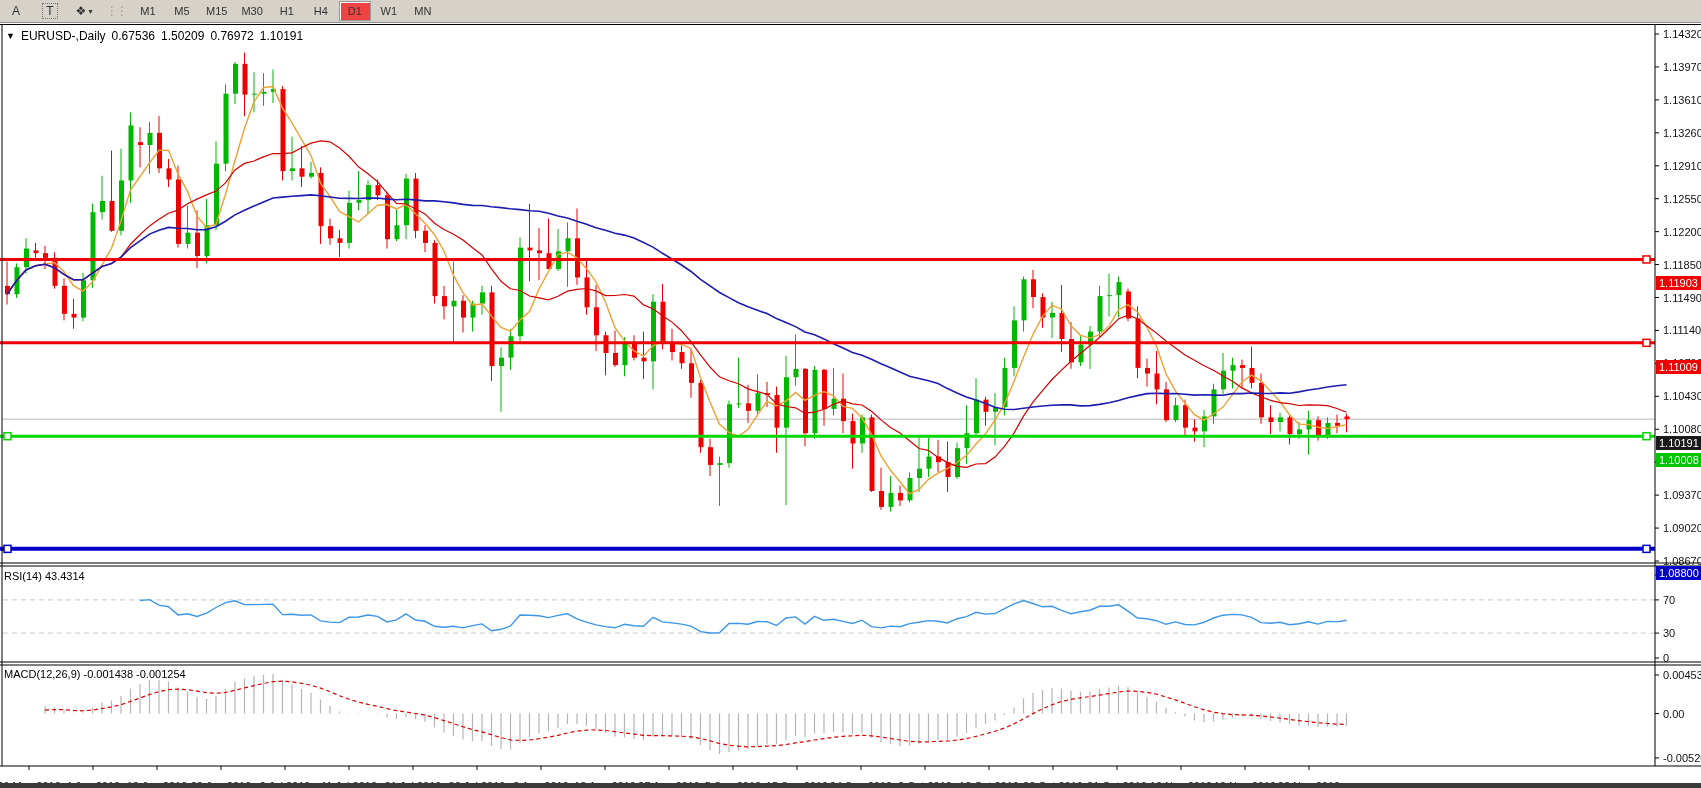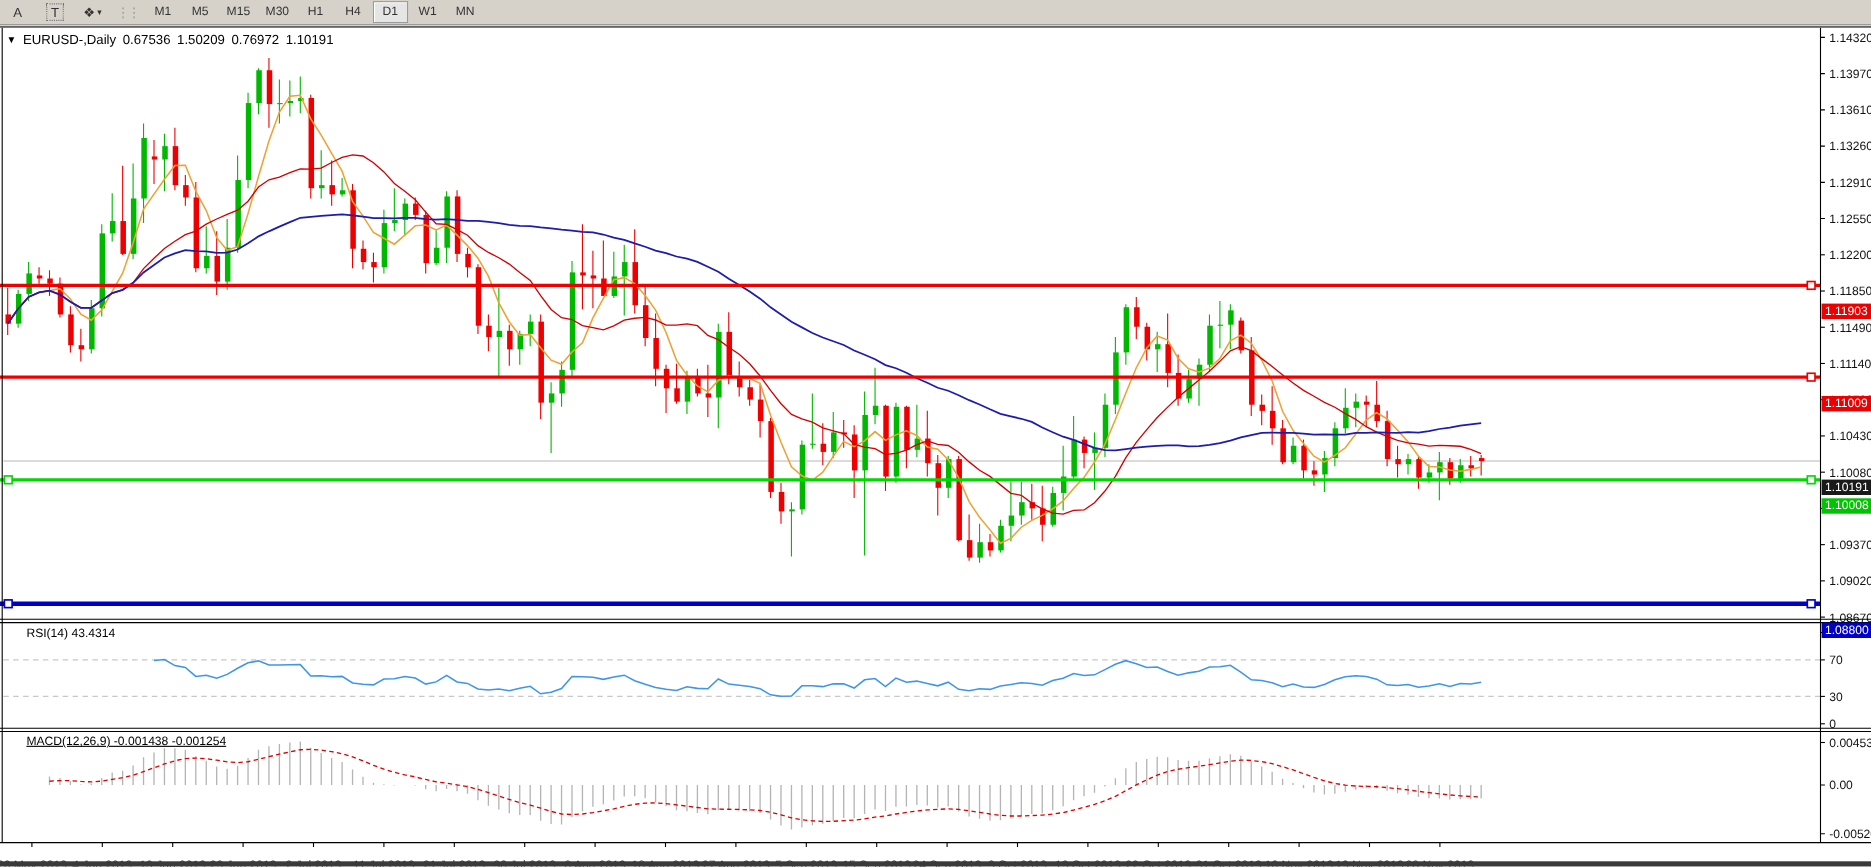--- a/index.html
+++ b/index.html
@@ -5,33 +5,33 @@
   html,body{margin:0;padding:0;background:#fff;}
   #app{position:relative;width:1701px;height:788px;background:#ffffff;overflow:hidden;
        font-family:"Liberation Sans","DejaVu Sans",sans-serif;}
   
   #toolbar{position:absolute;left:0;top:0;width:1701px;height:22px;background:#d6d2ca;
            border-bottom:1px solid #8d8d8d;display:flex;align-items:center;gap:2px;
            font-size:11px;color:#222;z-index:30;}
   .tbtn{height:18px;min-width:20px;padding:0 5px;display:flex;align-items:center;justify-content:center;
         border:1px solid transparent;font-weight:normal;color:#333;cursor:default;}
   .tbtn.tool{font-weight:normal;font-size:12px;}
-  .tbtn.active{background:#e5e5e5;border:1px solid #9a9a9a;box-shadow:inset 1px 1px 0 #fff;}
+  .tbtn.active{background:#ef4444;border:1px solid #9a9a9a;box-shadow:inset 1px 1px 0 #fff;}
   .tsep{color:#9a9a9a;font-size:12px;padding:0 4px;letter-spacing:-2px;}
   #t-box{border:1px dotted #777;padding:0 3px;height:14px;display:flex;align-items:center;}
   .caret{font-size:8px;color:#333;margin-left:2px;}
   
   #chartwrap{position:absolute;left:0;top:24px;width:1701px;height:764px;background:#fff;border-top:1px solid #000;}
   #mainsvg{position:absolute;left:0;top:0;}
   #symbol-header{position:absolute;left:6px;top:4px;font-size:12px;color:#000;display:flex;gap:6px;
                  align-items:center;z-index:10;background:transparent;}
   #symbol-header .tri{font-size:9px;color:#000;}
-  .panel-label{position:absolute;left:24px;font-size:11px;color:#000;z-index:10;}
+  .panel-label{position:absolute;left:4px;font-size:11px;color:#000;z-index:10;}
   #rsi-label{top:545px;}
-  #macd-label{top:643px;text-decoration:underline;}
+  #macd-label{top:643px;}
   .price-tag{position:absolute;left:1656px;width:45px;height:14px;color:#fff;font-size:11px;
              line-height:14px;text-align:left;padding-left:3px;z-index:12;}
   #footer-strip{position:absolute;left:0;top:783px;width:1701px;height:5px;background:#3a3a3a;}
 </style>
 </head>
 <body>
 
 <div id="app">
   <div id="toolbar">
     <span class="tbtn tool">

